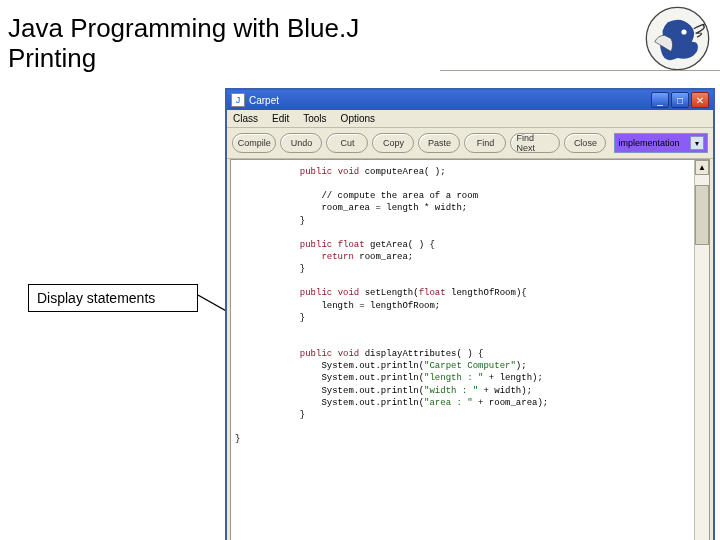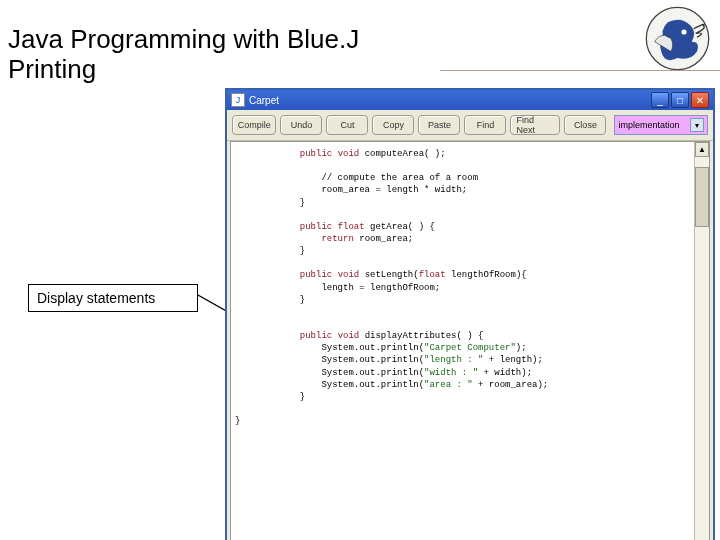--- a/index.html
+++ b/index.html
@@ -6,21 +6,21 @@
   body {
     width: 720px;
     height: 540px;
     background: #fff;
     font-family: Arial, sans-serif;
     position: relative;
     overflow: hidden;
   }
   .slide-title {
     position: absolute;
-    top: 25px;
+    top: 14px;
     left: 8px;
     font-size: 26px;
     line-height: 1.15;
     color: #000;
   }
   .logo {
     position: absolute;
     top: 6px;
     right: 10px;
     width: 65px;
@@ -102,31 +102,31 @@
     padding: 5px 5px;
     background: #ece9d8;
     border-bottom: 1px solid #c0bcac;
   }
   .tbtn {
     height: 20px;
     min-width: 42px;
     padding: 0 5px;
     background: #ece9d8;
     border: 1px solid #9c9a8c;
-    border-radius: 4px;
+    border-radius: 10px;
     font-size: 9px;
     color: #333;
     display:flex; align-items:center; justify-content:center;
     box-shadow: inset 1px 1px 0 #fff;
   }
   .tool-spacer { flex: 1; }
   .dropdown {
     height: 20px;
     width: 95px;
-    background: #f0abfc;
+    background: #8b5cf6;
     border: 1px solid #7a98c4;
     font-size: 9px;
     display:flex; align-items:center; justify-content:space-between;
     padding: 0 3px;
     color:#000;
   }
   .dropdown .dd-arrow {
     width: 14px; height: 14px; background: #dbe4f0; border:1px solid #7a98c4;
     display:flex; align-items:center; justify-content:center; font-size:8px;
   }
@@ -204,20 +204,26 @@
   <div class="titlebar">
     <div class="icon">J</div>
     <div class="title">Carpet</div>
     <div class="win-btns">
       <div class="win-btn">_</div>
       <div class="win-btn">□</div>
       <div class="win-btn close">✕</div>
     </div>
   </div>
 
+  <div class="menubar">
+    <span>Class</span>
+    <span>Edit</span>
+    <span>Tools</span>
+    <span>Options</span>
+  </div>
 
   <div class="toolbar">
     <div class="tbtn">Compile</div>
     <div class="tbtn">Undo</div>
     <div class="tbtn">Cut</div>
     <div class="tbtn">Copy</div>
     <div class="tbtn">Paste</div>
     <div class="tbtn">Find</div>
     <div class="tbtn">Find Next</div>
     <div class="tbtn">Close</div>

